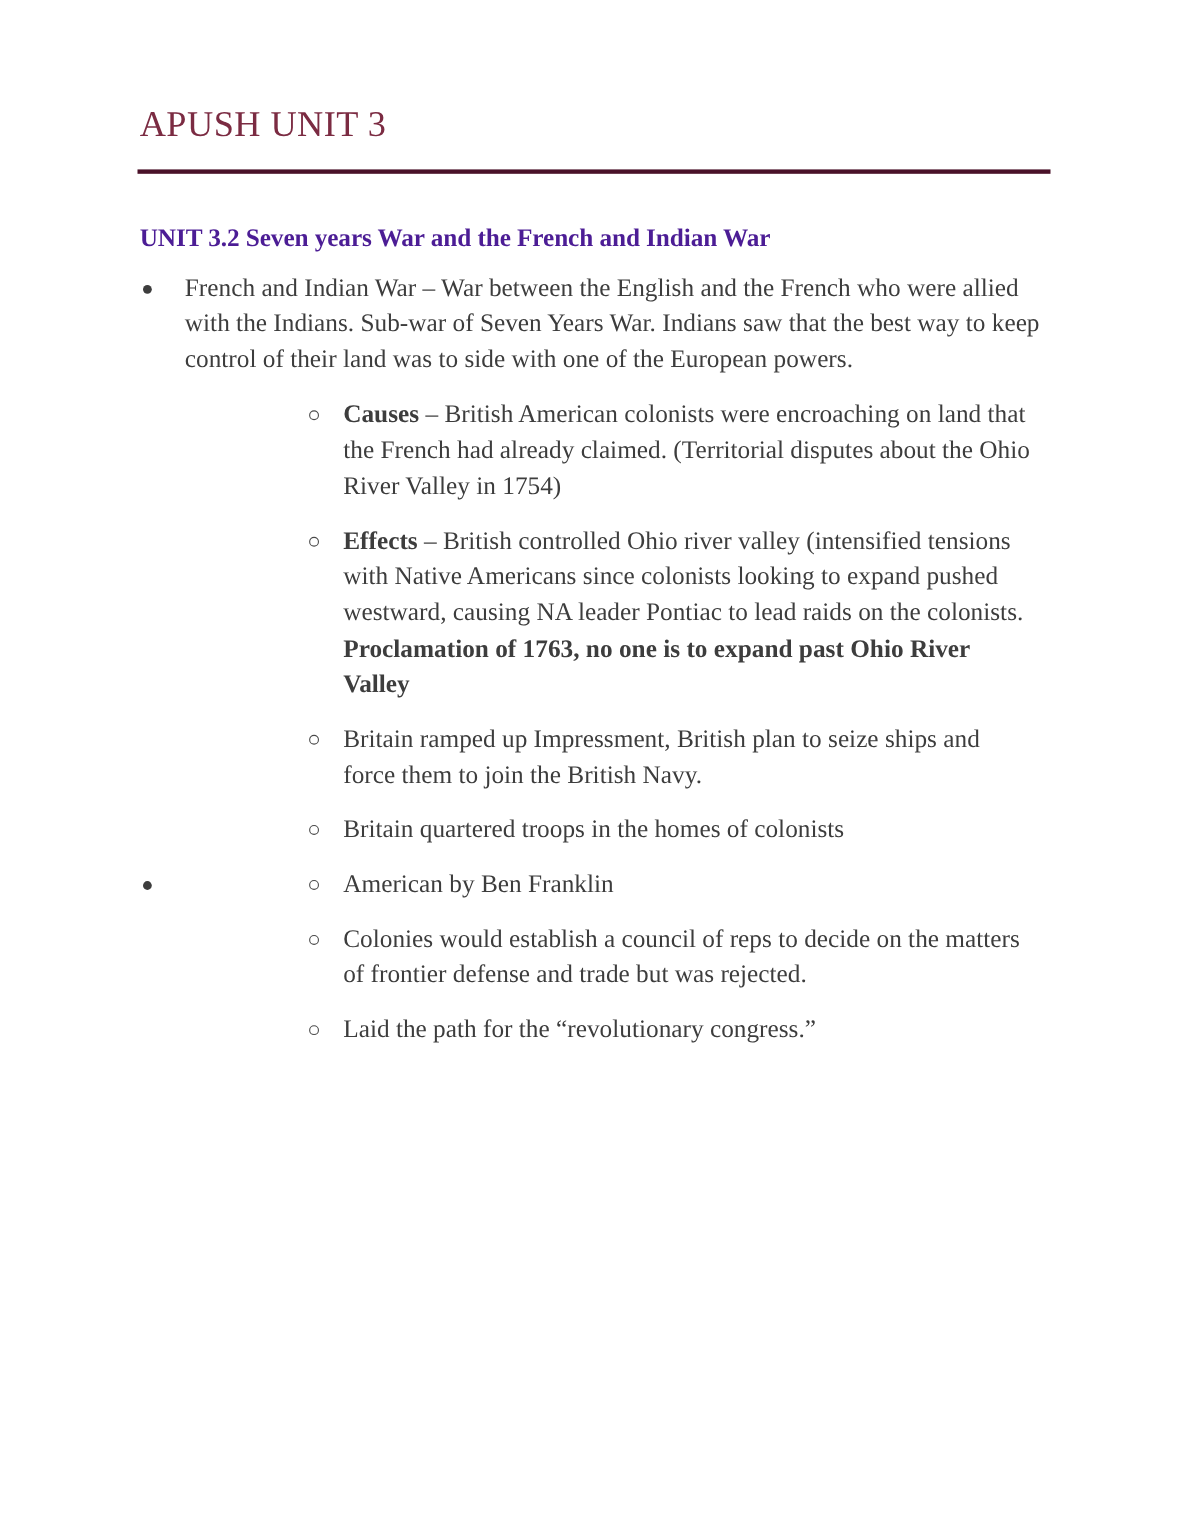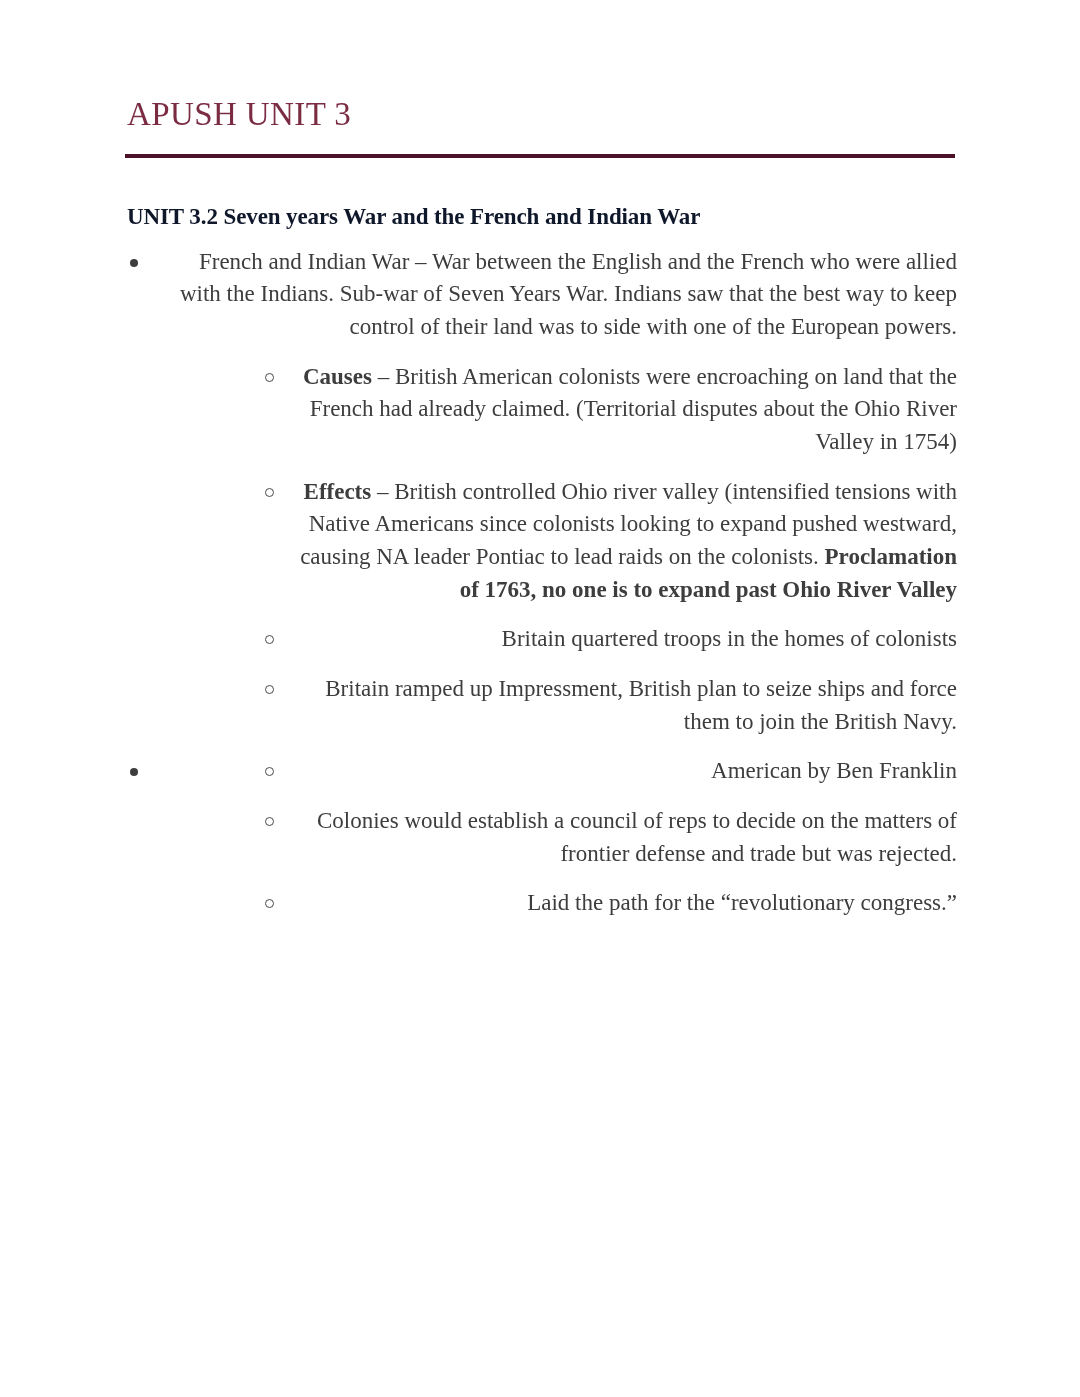--- a/index.html
+++ b/index.html
@@ -48,21 +48,21 @@
     height: 4px;
     background: #4A1129;
   }
 
   
   .sub-heading {
     margin: 0;
     padding: 0 0 0 2px;
     font-size: 23px;
     font-weight: 700;
-    color: #0f172a;
+    color: #4c1d95;
     line-height: 1.3;
     letter-spacing: -0.1px;
   }
 
   .sub-heading-wrap {
     margin-top: 44px;
   }
 
   
   ul.level1 {
@@ -70,36 +70,35 @@
     margin: 0;
     padding: 0;
   }
   ul.level1 > li.bullet-item {
     position: relative;
     padding-left: 43px;
     margin-top: 14px;
     font-size: 23px;
     line-height: 1.42;
     color: #3D3D3D;
-    text-align: right;
   }
   ul.level1 > li.bullet-item::before {
     content: "";
     position: absolute;
     left: 5px;
     top: 13px;
     width: 8px;
     height: 8px;
     border-radius: 50%;
     background: #3D3D3D;
   }
 
   ul.level2 {
     list-style: none;
-    margin: 0;
+    margin: 16px;
     padding: 0;
   }
   ul.level2 > li.sub-item {
     position: relative;
     padding-left: 53px;
     margin-top: 17px;
     margin-left: 75px;
     font-size: 23px;
     line-height: 1.42;
     color: #3D3D3D;
@@ -147,25 +146,25 @@
 
           <li class="sub-item">
             <span class="bold">Causes</span><span class="para-text"> – British American colonists were encroaching on land that the French had already claimed. (Territorial disputes about the Ohio River Valley in 1754)</span>
           </li>
 
           <li class="sub-item">
             <span class="bold">Effects</span><span class="para-text"> – British controlled Ohio river valley (intensified tensions with Native Americans since colonists looking to expand pushed westward, causing NA leader Pontiac to lead raids on the colonists. </span><span class="bold">Proclamation of 1763, no one is to expand past Ohio River Valley</span>
           </li>
 
           <li class="sub-item">
-            <span class="para-text">Britain quartered troops in the homes of colonists</span>
+            <span class="para-text">Britain ramped up Impressment, British plan to seize ships and force them to join the British Navy.</span>
           </li>
 
           <li class="sub-item">
-            <span class="para-text">Britain ramped up Impressment, British plan to seize ships and force them to join the British Navy.</span>
+            <span class="para-text">Britain quartered troops in the homes of colonists</span>
           </li>
 
 
 
         </ul>
       </li>
 
       <li class="bullet-item">
 
         <ul class="level2 nested-group">

